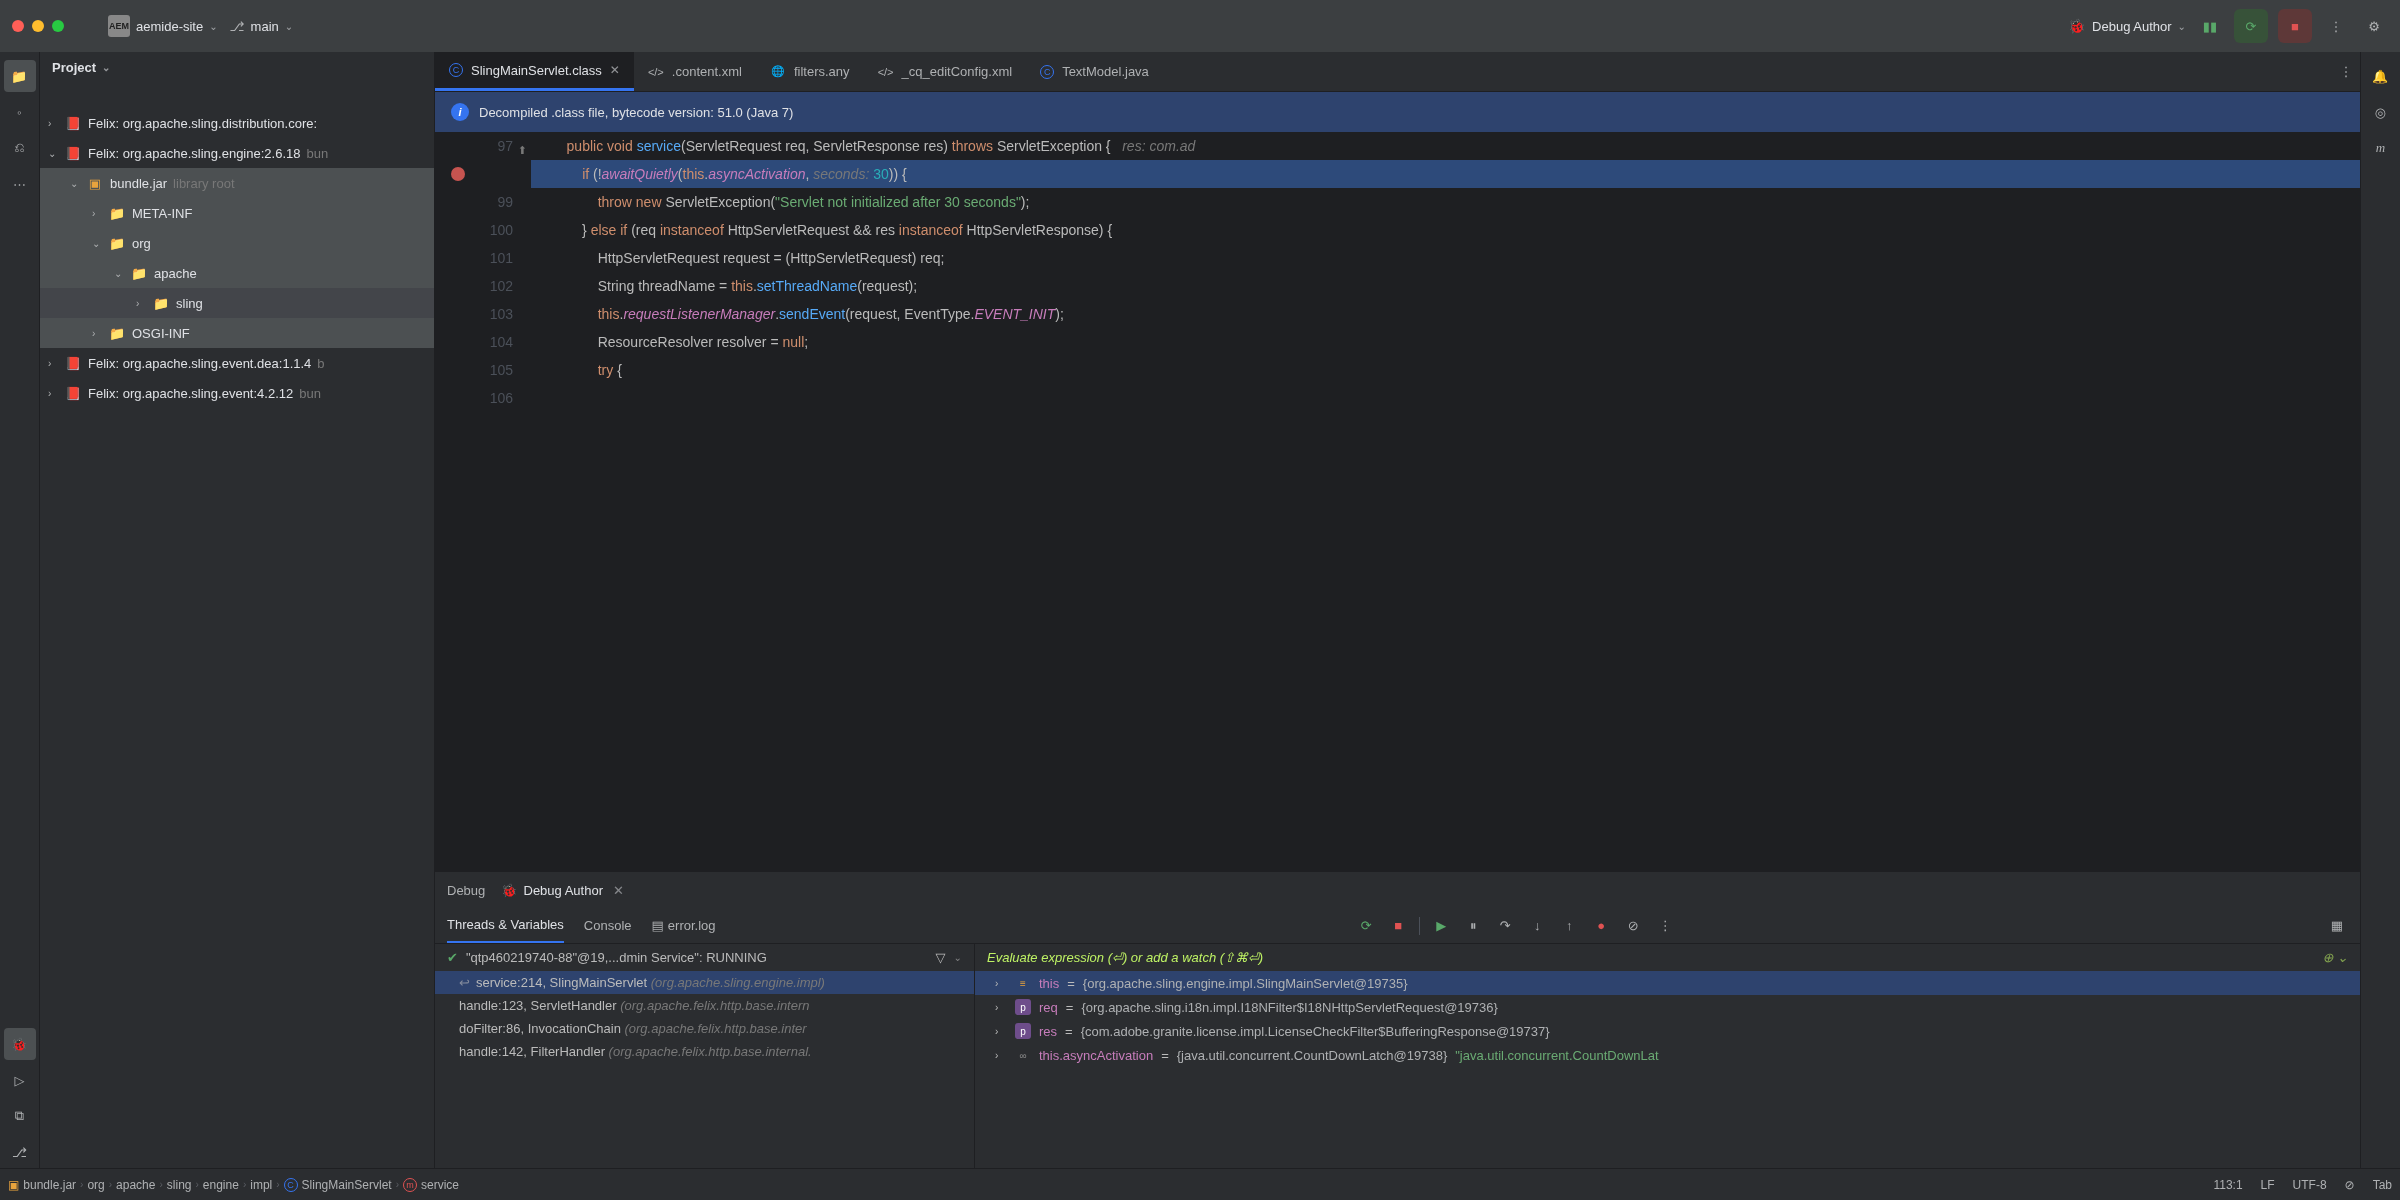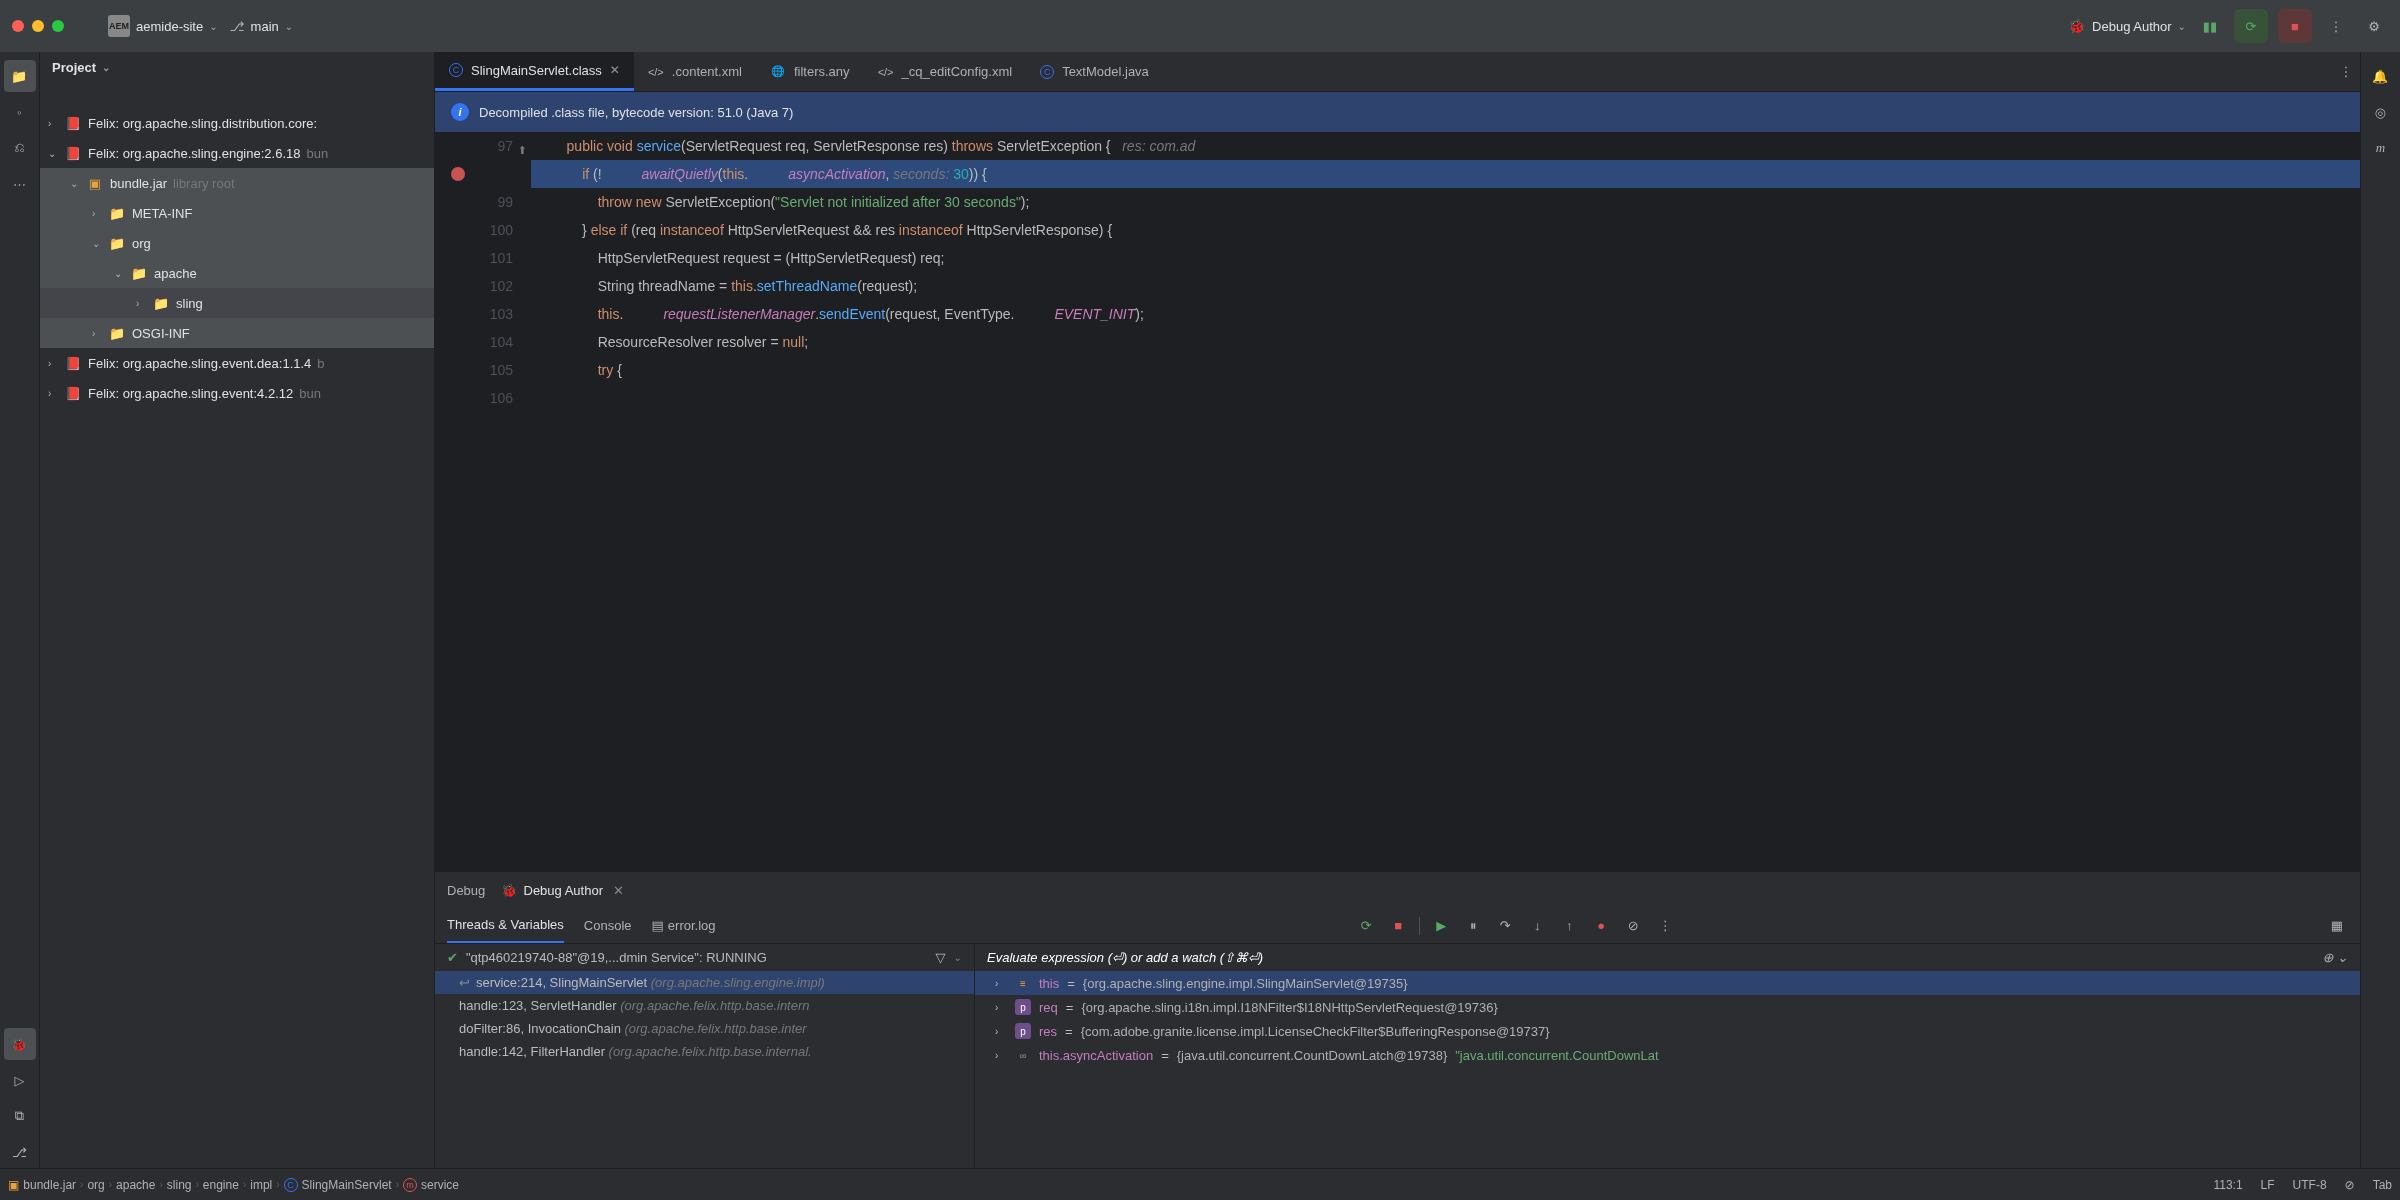--- a/index.html
+++ b/index.html
@@ -57,21 +57,21 @@
 .gutter { width: 96px; background: #1e1f22; text-align: right; padding-right: 18px; color: #4b5059; user-select: none; position: relative; }
 .gutter-top-icons { position: absolute; top: 4px; right: 4px; font-size: 11px; color: #787878; }
 .bp { position: absolute; left: 16px; width: 14px; height: 14px; border-radius: 50%; background: #c75450; }
 .code-lines { flex: 1; overflow: auto; background: #1e1f22; }
 .code-line { padding-left: 20px; white-space: pre; }
 .code-line.hl { background: #2d4a7a; }
 .kw { color: #cf8e6d; }
 .fn { color: #57aaf7; }
 .str { color: #6aab73; }
 .num { color: #2aacb8; }
-.fld { color: #c77dbb; font-style: italic; margin-left: 40px; }
+.fld { color: #c77dbb; font-style: italic; }
 .this { color: #cf8e6d; }
 .hint { color: #787878; font-style: italic; }
 .cmt { color: #787878; font-style: italic; }
 
 .right-rail { width: 40px; background: #2b2d30; display: flex; flex-direction: column; align-items: center; padding-top: 8px; gap: 4px; border-left: 1px solid #1e1f22; }
 
 .bottom-panel { height: 297px; background: #2b2d30; border-top: 1px solid #1e1f22; display: flex; flex-direction: column; }
 .bp-tabs { display: flex; align-items: center; height: 36px; padding: 0 12px; gap: 16px; }
 .bp-tab { display: flex; align-items: center; gap: 6px; color: #afb1b3; cursor: pointer; }
 .bp-tab.active { color: #dfe1e5; }
@@ -86,21 +86,21 @@
 .debug-content { flex: 1; display: flex; overflow: hidden; }
 .frames-panel { width: 540px; border-right: 1px solid #1e1f22; display: flex; flex-direction: column; }
 .frames-header { display: flex; align-items: center; padding: 6px 12px; gap: 8px; }
 .check-icon { color: #59a869; }
 .frames-list { flex: 1; overflow: auto; }
 .frame-row { padding: 4px 12px 4px 24px; cursor: pointer; white-space: nowrap; }
 .frame-row.sel { background: #2e436e; }
 .frame-pkg { color: #787878; font-style: italic; }
 
 .vars-panel { flex: 1; display: flex; flex-direction: column; }
-.vars-header { padding: 6px 12px; color: #ffffff; font-style: italic; }
+.vars-header { padding: 6px 12px; color: #bef264; font-style: italic; }
 .vars-list { flex: 1; overflow: auto; }
 .var-row { padding: 4px 12px 4px 20px; display: flex; align-items: center; gap: 8px; cursor: pointer; white-space: nowrap; }
 .var-row.sel { background: #2e436e; }
 .var-arrow { width: 12px; font-size: 10px; }
 .var-icon { width: 16px; height: 16px; display: inline-flex; align-items: center; justify-content: center; font-size: 10px; border-radius: 3px; }
 .var-icon.p { background: #6e4d8b; color: white; }
 .var-icon.stack { color: #e8a33d; }
 .var-name { color: #c77dbb; }
 .var-val { color: #afb1b3; }
 .var-str { color: #6aab73; }

